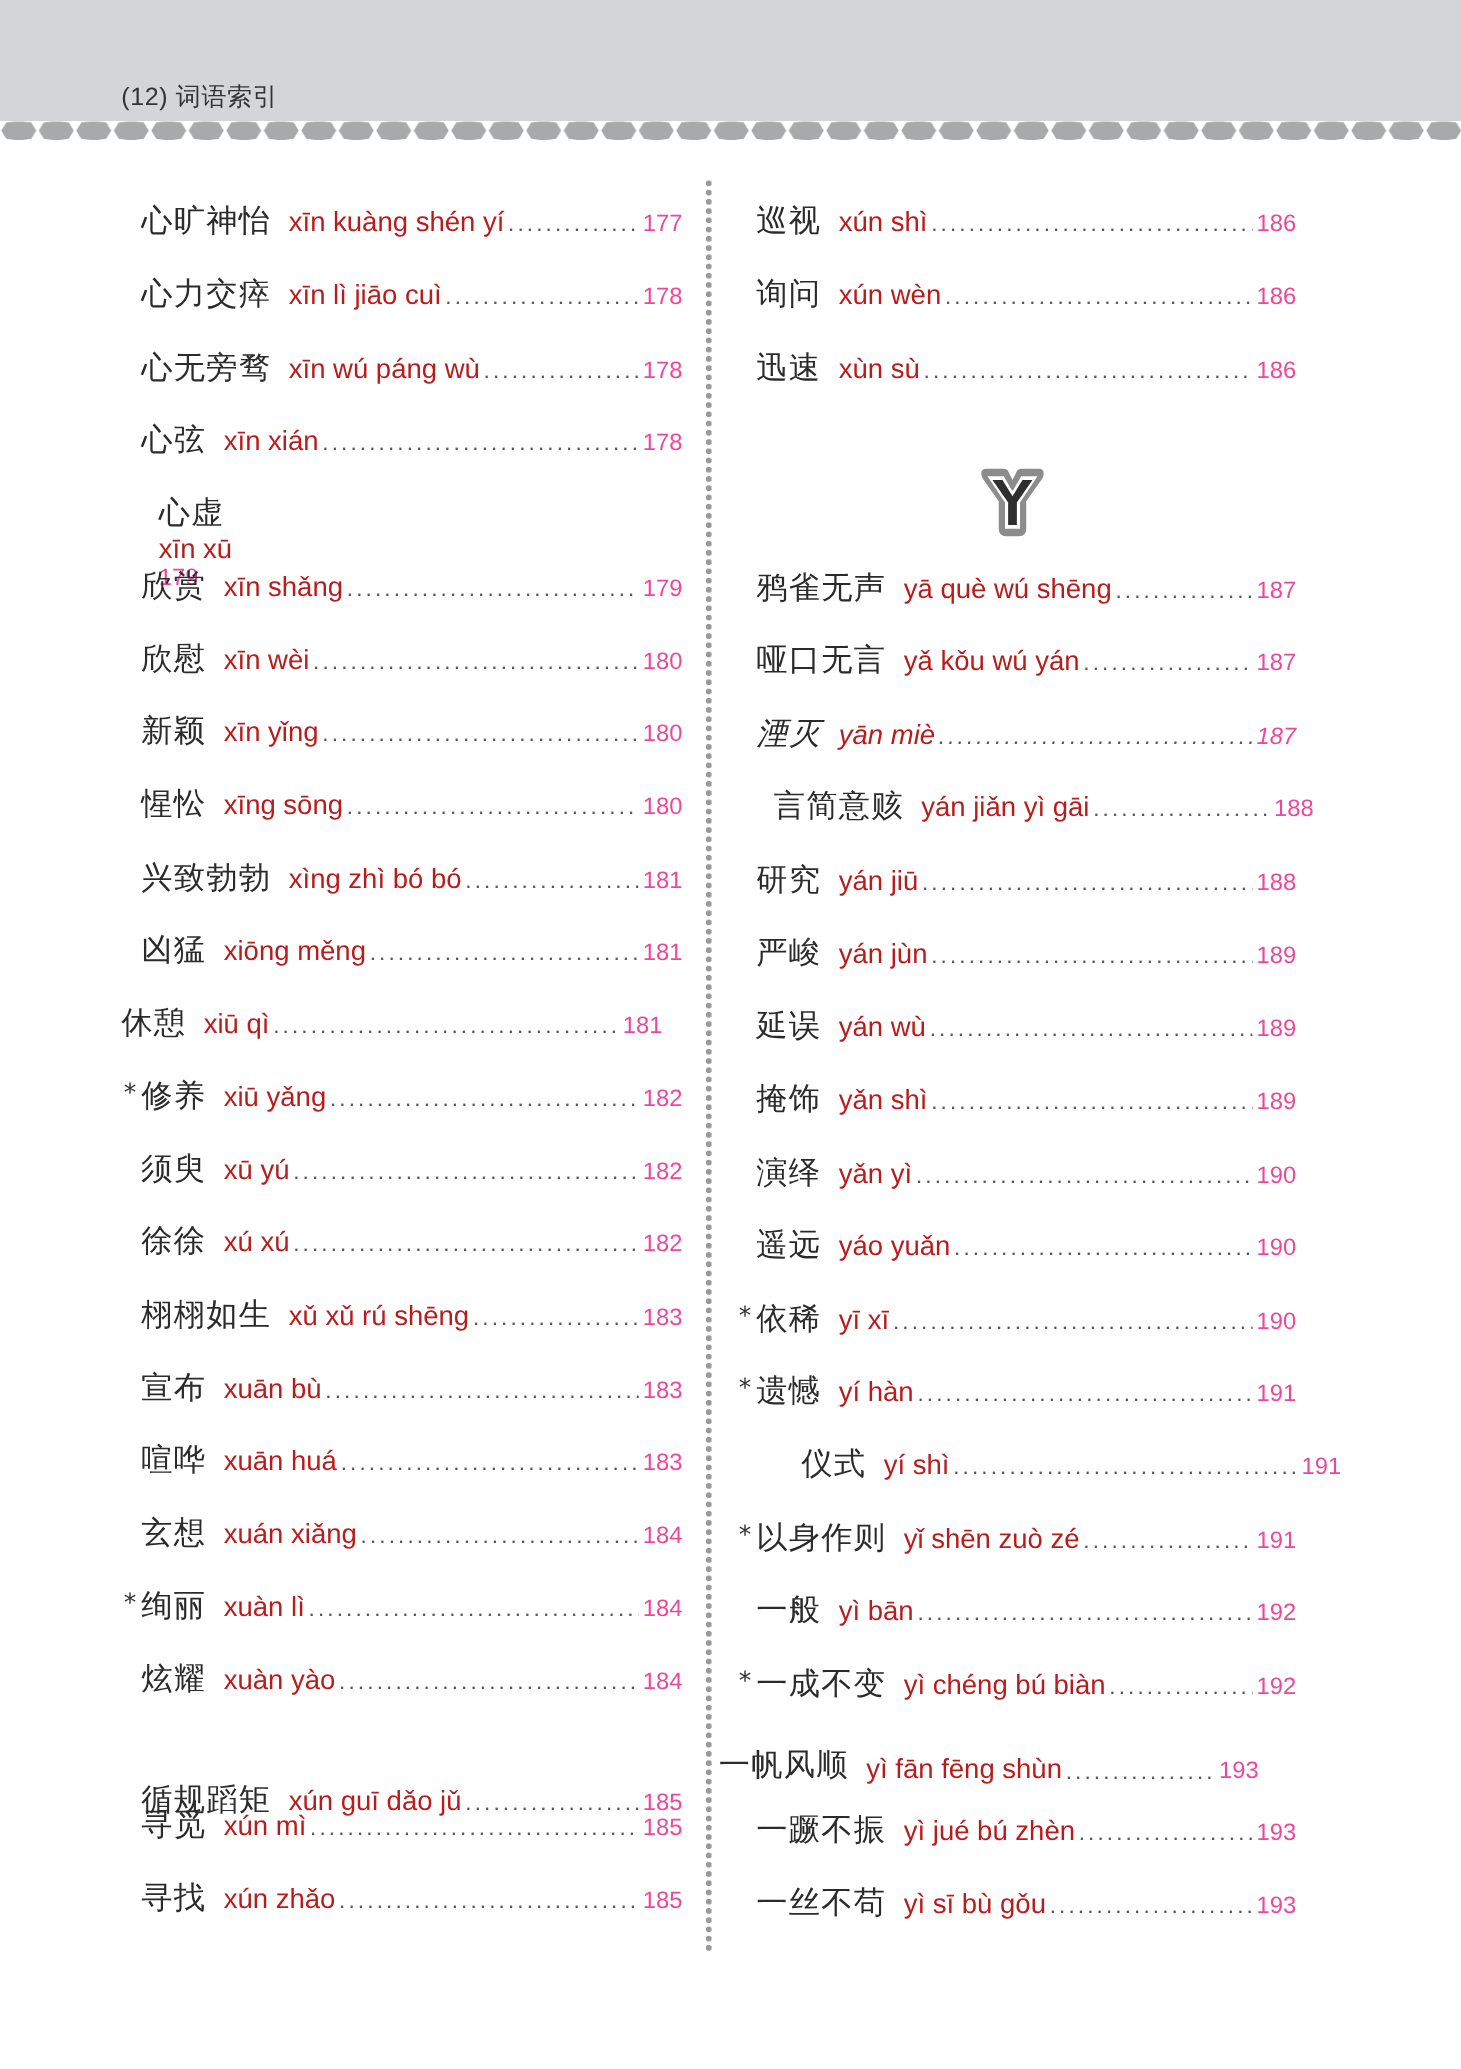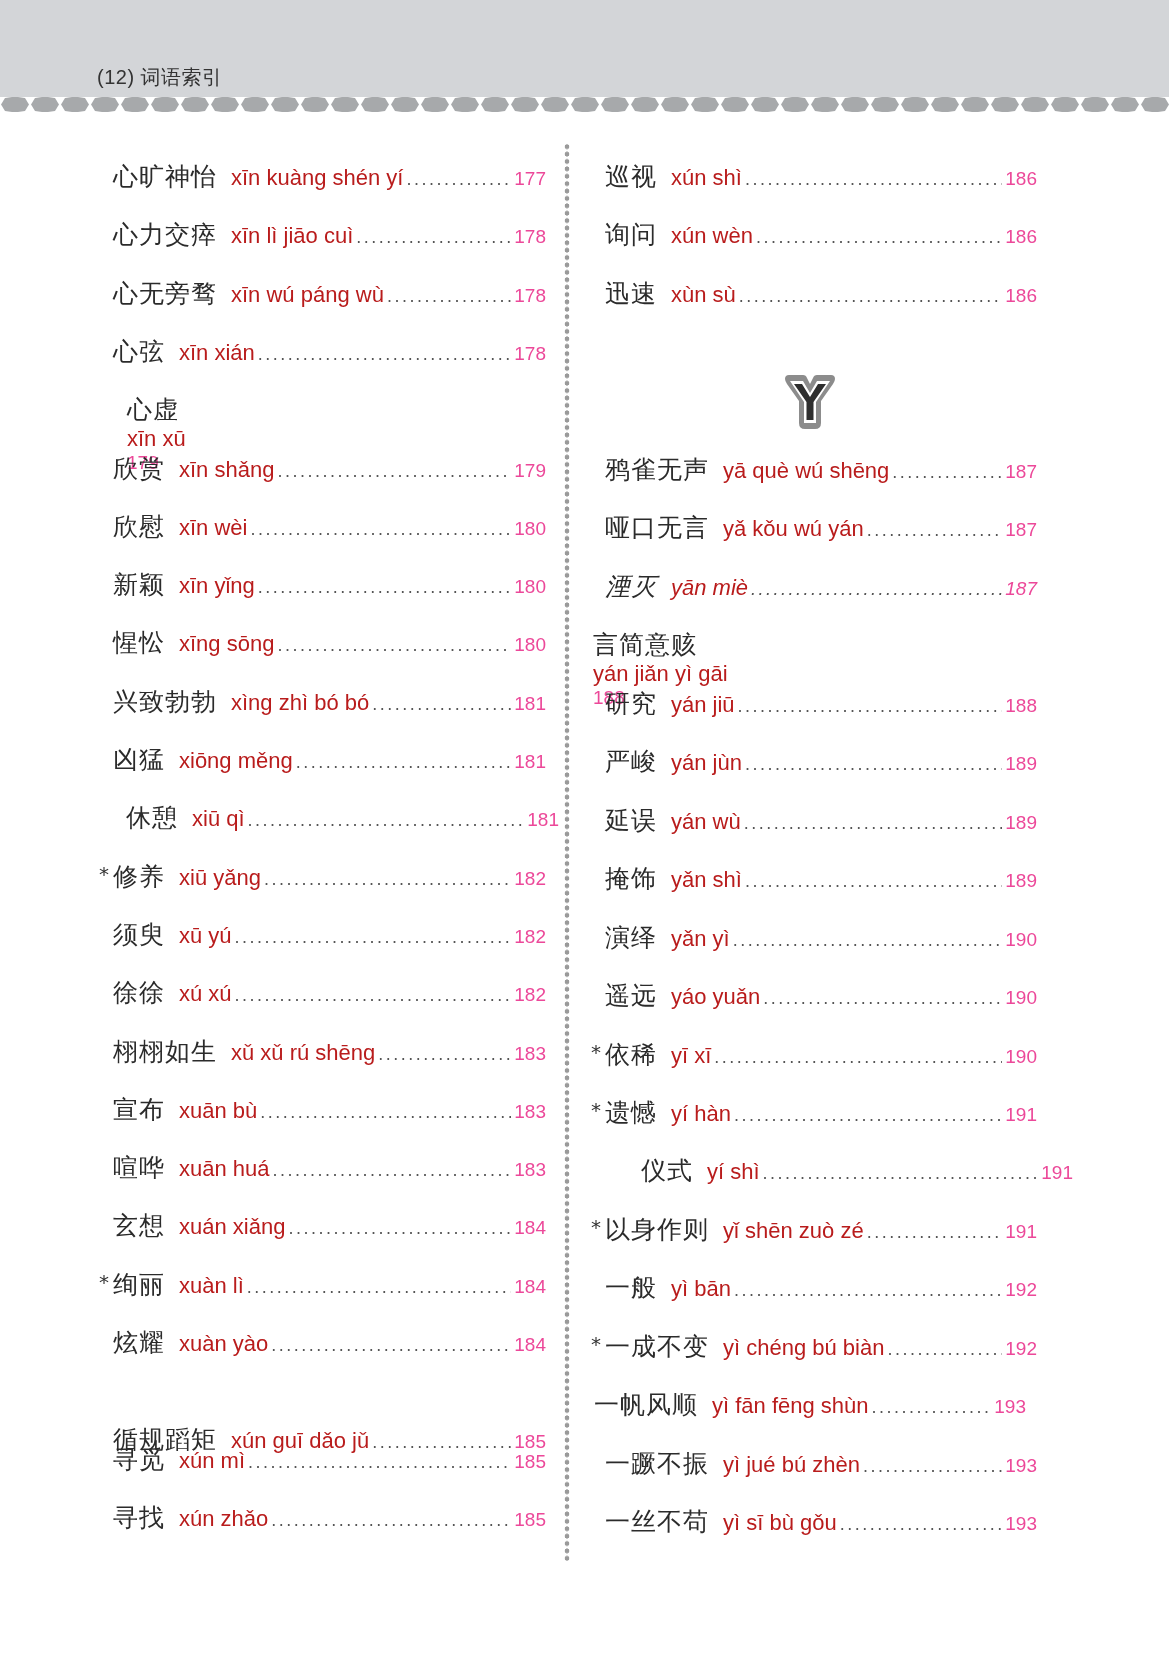--- a/index.html
+++ b/index.html
@@ -156,21 +156,21 @@
       <span class="leader"></span>
       <span class="page">181</span>
     </div>
     <div class="entry" style="left: 113px; top: 743px; width: 433px;">
       <span class="star" style="left: -14px;"></span>
       <span class="hanzi">凶猛</span>
       <span class="pinyin">xiōng měng</span>
       <span class="leader"></span>
       <span class="page">181</span>
     </div>
-    <div class="entry" style="left: 126px; top: 801.3px; width: 433px; justify-content: center;">
+    <div class="entry" style="left: 97px; top: 801.3px; width: 433px; justify-content: center;">
       <span class="star" style="left: -14px;"></span>
       <span class="hanzi">休憩</span>
       <span class="pinyin">xiū qì</span>
       <span class="leader"></span>
       <span class="page">181</span>
     </div>
     <div class="entry" style="left: 113px; top: 859.6px; width: 433px;">
       <span class="star" style="left: -14px;">*</span>
       <span class="hanzi">修养</span>
       <span class="pinyin">xiū yǎng</span>
@@ -291,21 +291,21 @@
       <span class="leader"></span>
       <span class="page">187</span>
     </div>
     <div class="entry" style="left: 605px; top: 569.9px; width: 432px; font-style: italic;">
       <span class="star" style="left: -14px;"></span>
       <span class="hanzi">湮灭</span>
       <span class="pinyin">yān miè</span>
       <span class="leader"></span>
       <span class="page">187</span>
     </div>
-    <div class="entry" style="left: 579px; top: 628.35px; width: 432px; flex-direction: column;">
+    <div class="entry" style="left: 619px; top: 628.35px; width: 432px;">
       <span class="star" style="left: -14px;"></span>
       <span class="hanzi">言简意赅</span>
       <span class="pinyin">yán jiǎn yì gāi</span>
       <span class="leader"></span>
       <span class="page">188</span>
     </div>
     <div class="entry" style="left: 605px; top: 686.8px; width: 432px;">
       <span class="star" style="left: -14px;"></span>
       <span class="hanzi">研究</span>
       <span class="pinyin">yán jiū</span>
@@ -382,21 +382,21 @@
       <span class="leader"></span>
       <span class="page">192</span>
     </div>
     <div class="entry" style="left: 605px; top: 1329.75px; width: 432px;">
       <span class="star" style="left: -14px;">*</span>
       <span class="hanzi">一成不变</span>
       <span class="pinyin">yì chéng bú biàn</span>
       <span class="leader"></span>
       <span class="page">192</span>
     </div>
-    <div class="entry" style="left: 594px; top: 1388.2px; width: 432px;">
+    <div class="entry" style="left: 575px; top: 1388.2px; width: 432px; align-items: flex-end;">
       <span class="star" style="left: -14px;"></span>
       <span class="hanzi">一帆风顺</span>
       <span class="pinyin">yì fān fēng shùn</span>
       <span class="leader"></span>
       <span class="page">193</span>
     </div>
     <div class="entry" style="left: 605px; top: 1446.65px; width: 432px;">
       <span class="star" style="left: -14px;"></span>
       <span class="hanzi">一蹶不振</span>
       <span class="pinyin">yì jué bú zhèn</span>

